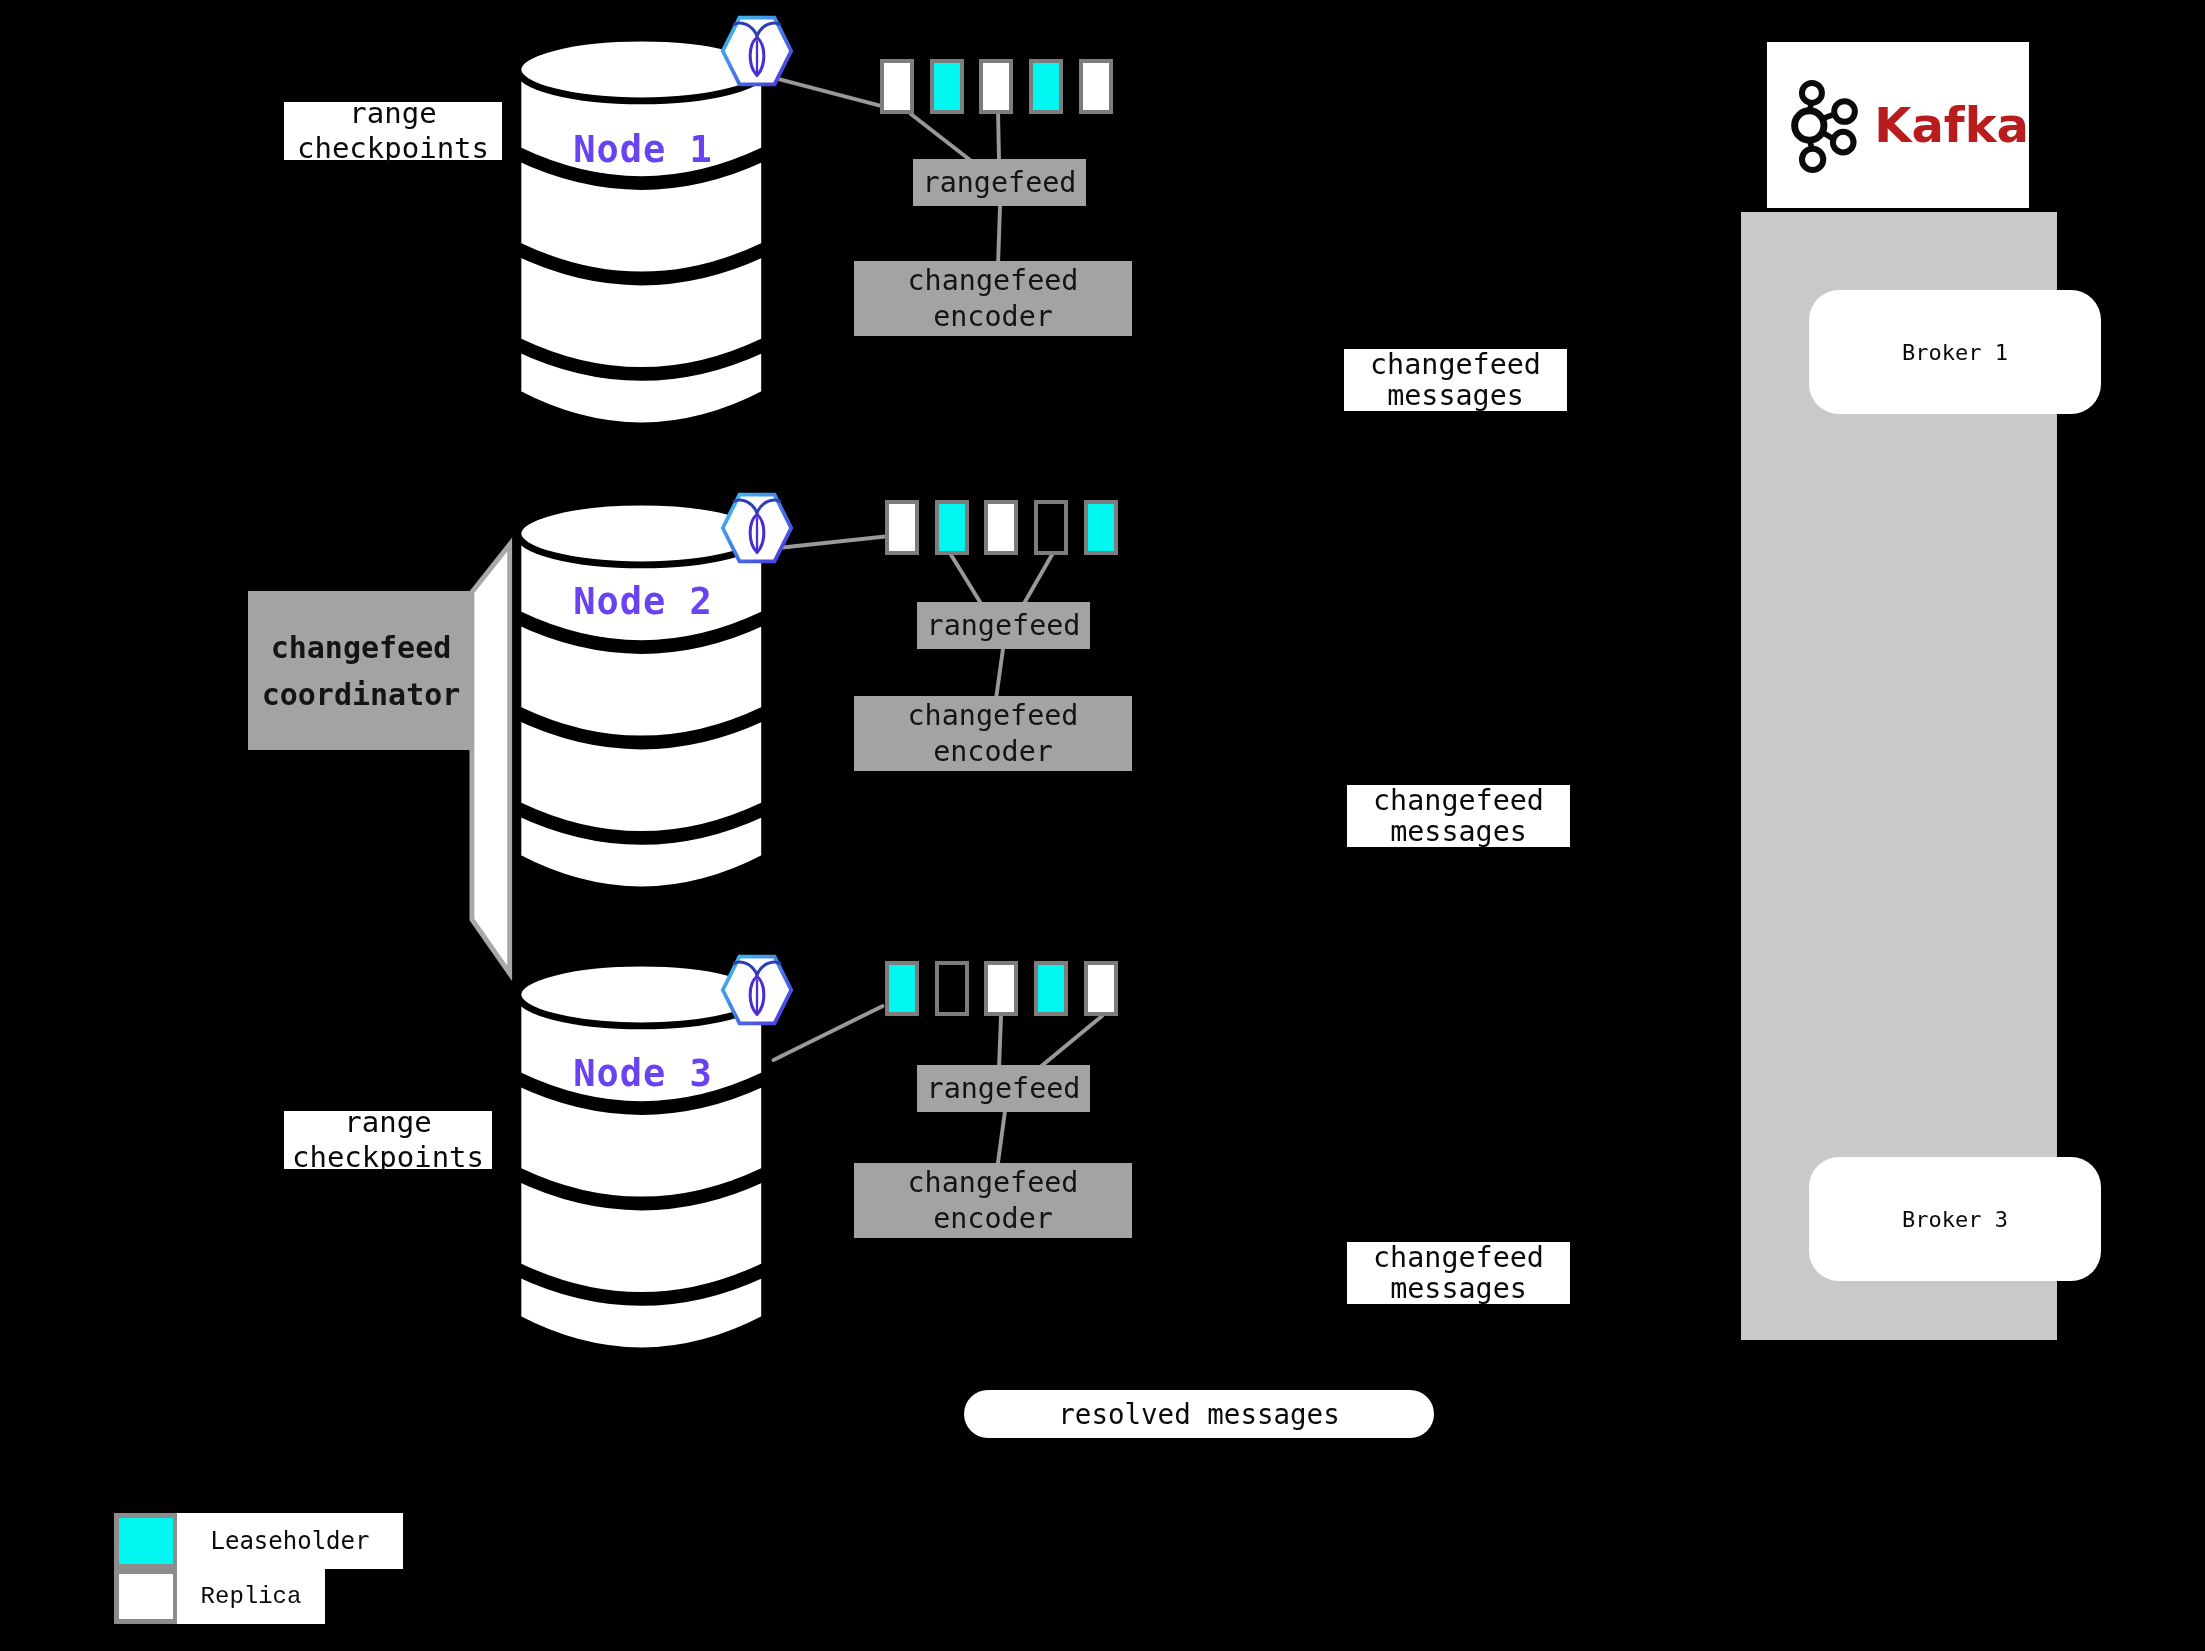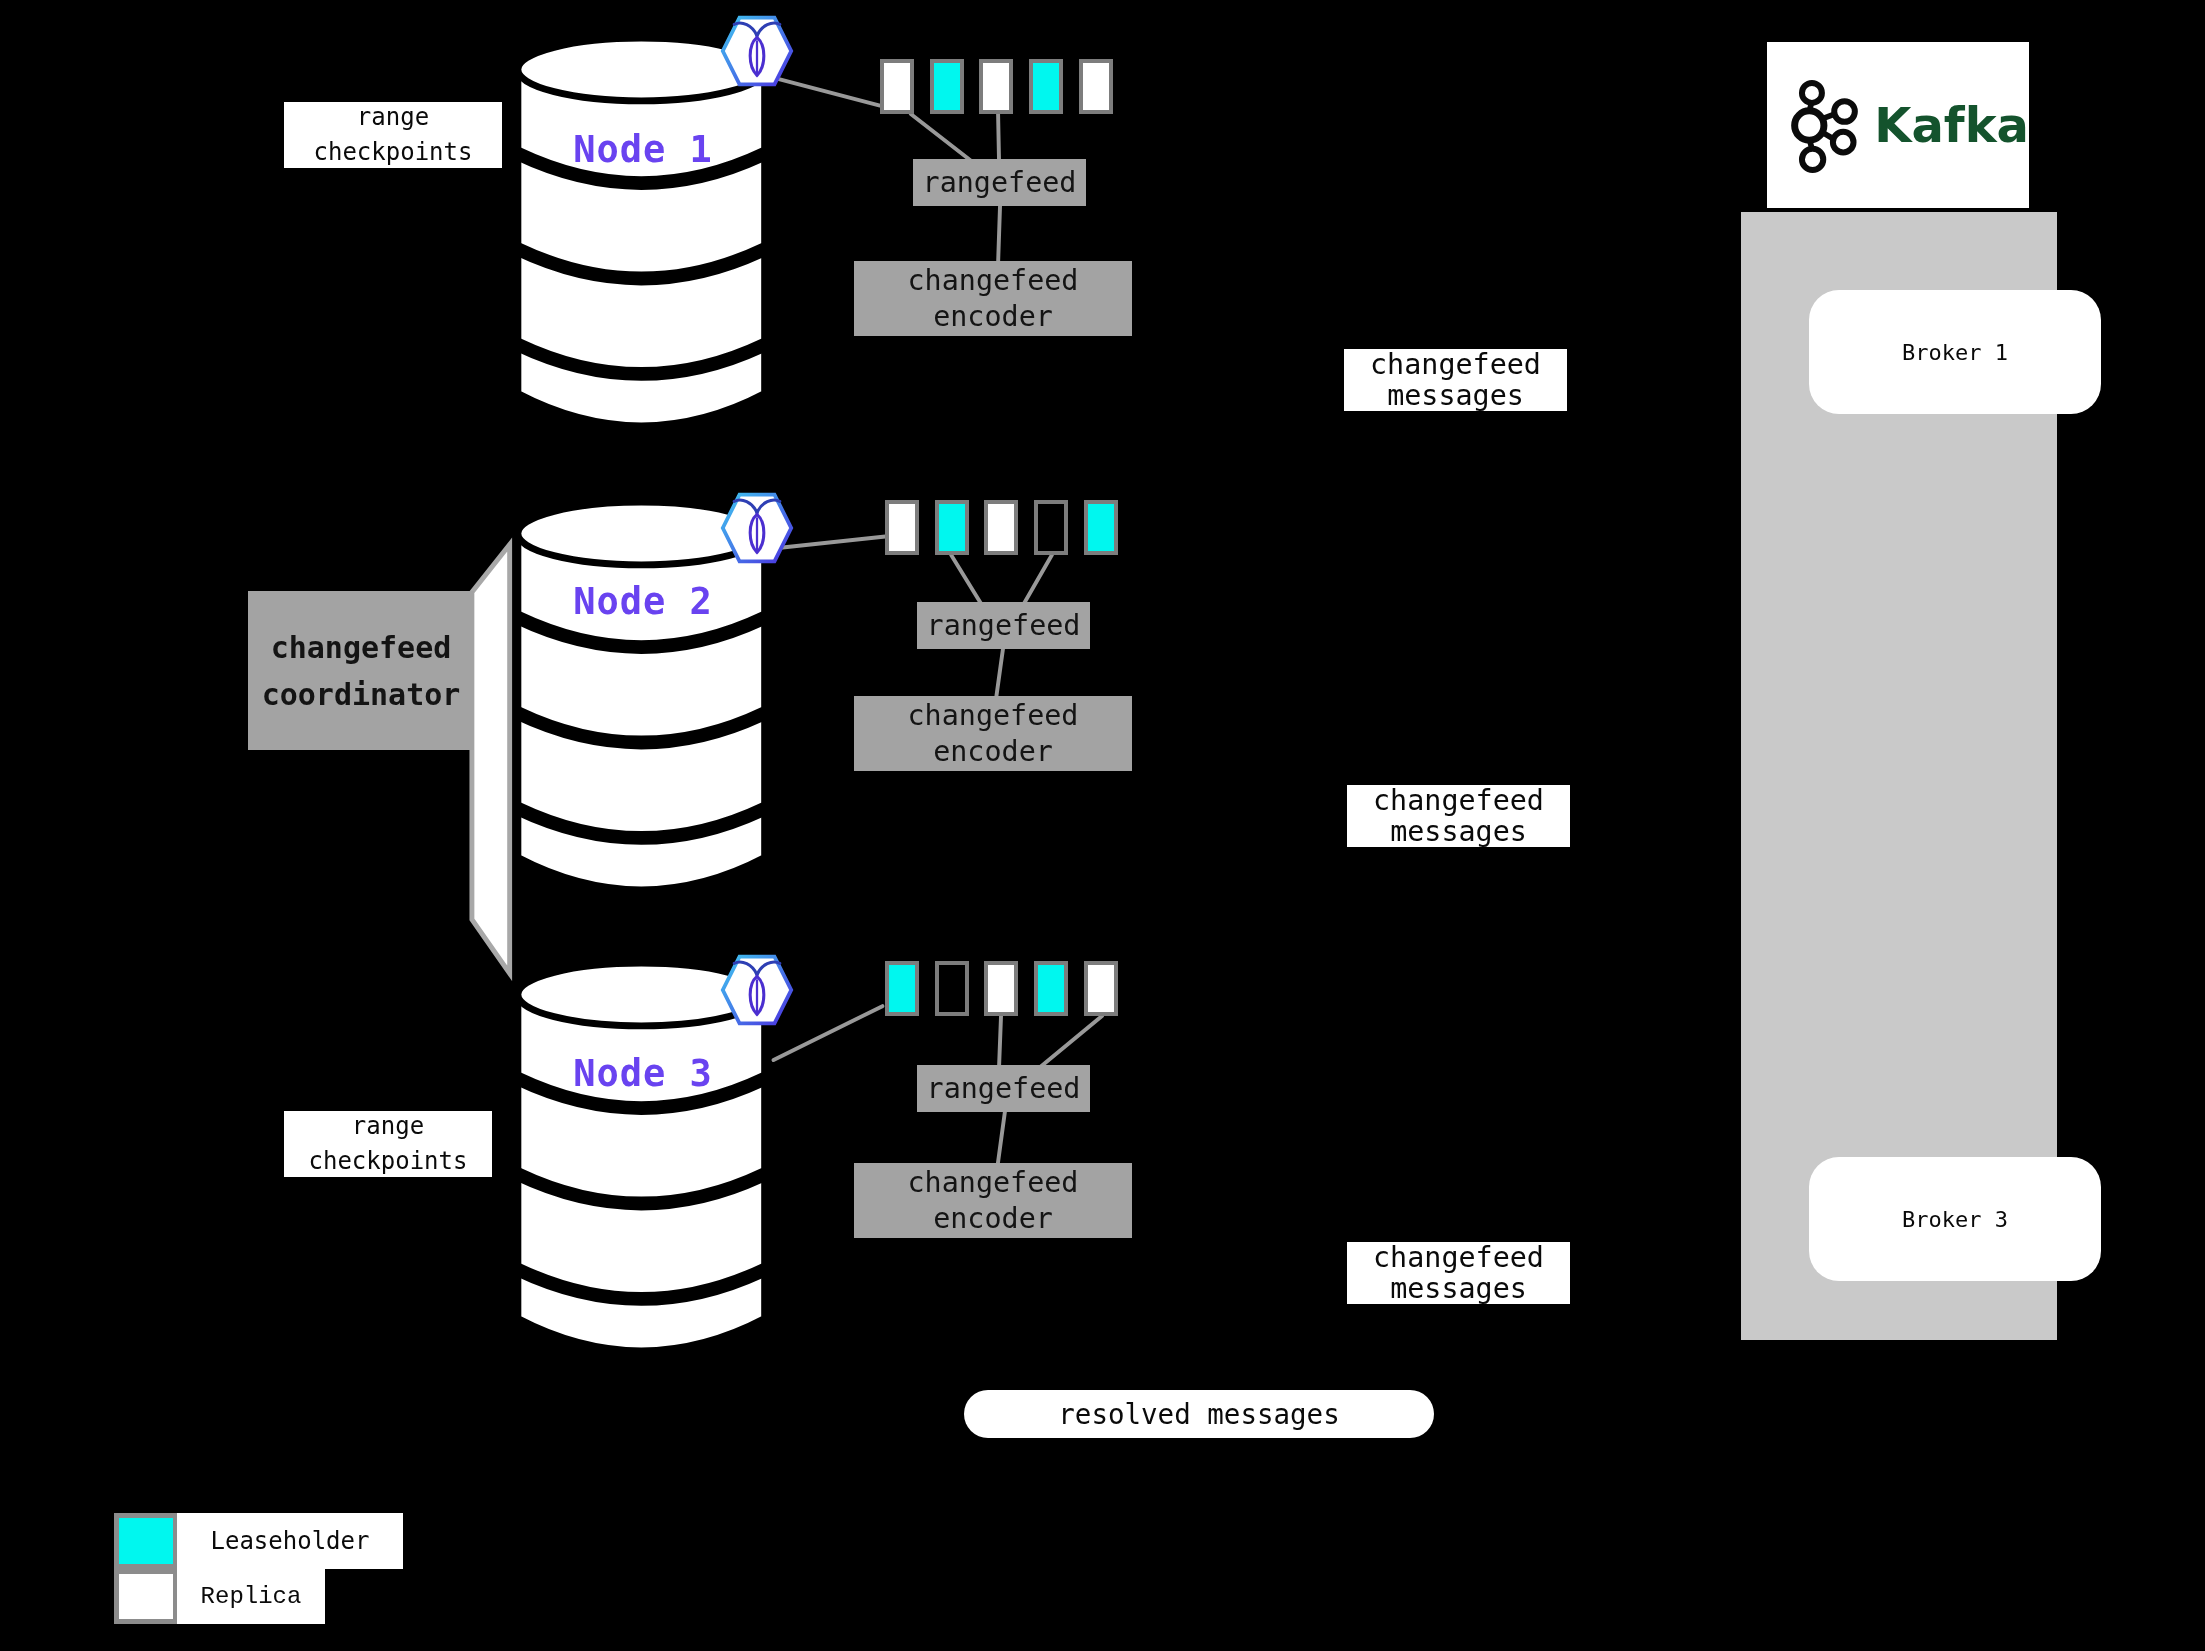--- a/index.html
+++ b/index.html
@@ -15,27 +15,27 @@
   
   .rrow{display:flex;gap:15.7px;}
   .rr{width:34px;height:55px;border:4.4px solid #7d7d7d;box-sizing:border-box;}
   .sw-replica{background:#ffffff;}
   .sw-leaseholder{background:#00f7ef;}
   .sw-outline{background:transparent;}
   
   .rangefeed{width:173px;height:47px;font-size:28.4px;}
   .encoder{width:278px;height:75px;font-size:28.4px;line-height:36px;}
   .messages{width:223px;height:62px;font-size:28.4px;line-height:31px;}
-  .rcheck{width:218px;height:66px;font-size:24px;line-height:35px;text-align:center;}
+  .rcheck{width:218px;height:58px;font-size:29px;line-height:35px;text-align:center;}
   .coord{width:226px;height:159px;font-size:30px;line-height:47px;font-weight:bold;}
   .pill{width:470px;height:48px;border-radius:29px;font-size:27.5px;}
   
   .kcontainer{width:316px;height:1128px;background:#c9c9c9;}
   .klogo{width:262px;height:166px;display:flex;align-items:center;padding-left:18.6px;box-sizing:border-box;}
-  .klogo-text{font-family:"DejaVu Sans","Liberation Sans",sans-serif;font-weight:bold;font-size:48px;color:#14532d;margin-left:8.8px;}
+  .klogo-text{font-family:"DejaVu Sans","Liberation Sans",sans-serif;font-weight:bold;font-size:48px;color:#b91c1c;margin-left:8.8px;}
   .broker{width:292px;height:124px;border-radius:30px;font-size:22px;background:#fff;margin-left:40px;}
   
   .lg-swatch{width:64px;box-sizing:border-box;border:5.4px solid #8c8c8c;}
   .lg-label{font-size:24px;}
   svg{display:block;}
 </style>
 </head>
 <body>
 
 <div class="stage">

